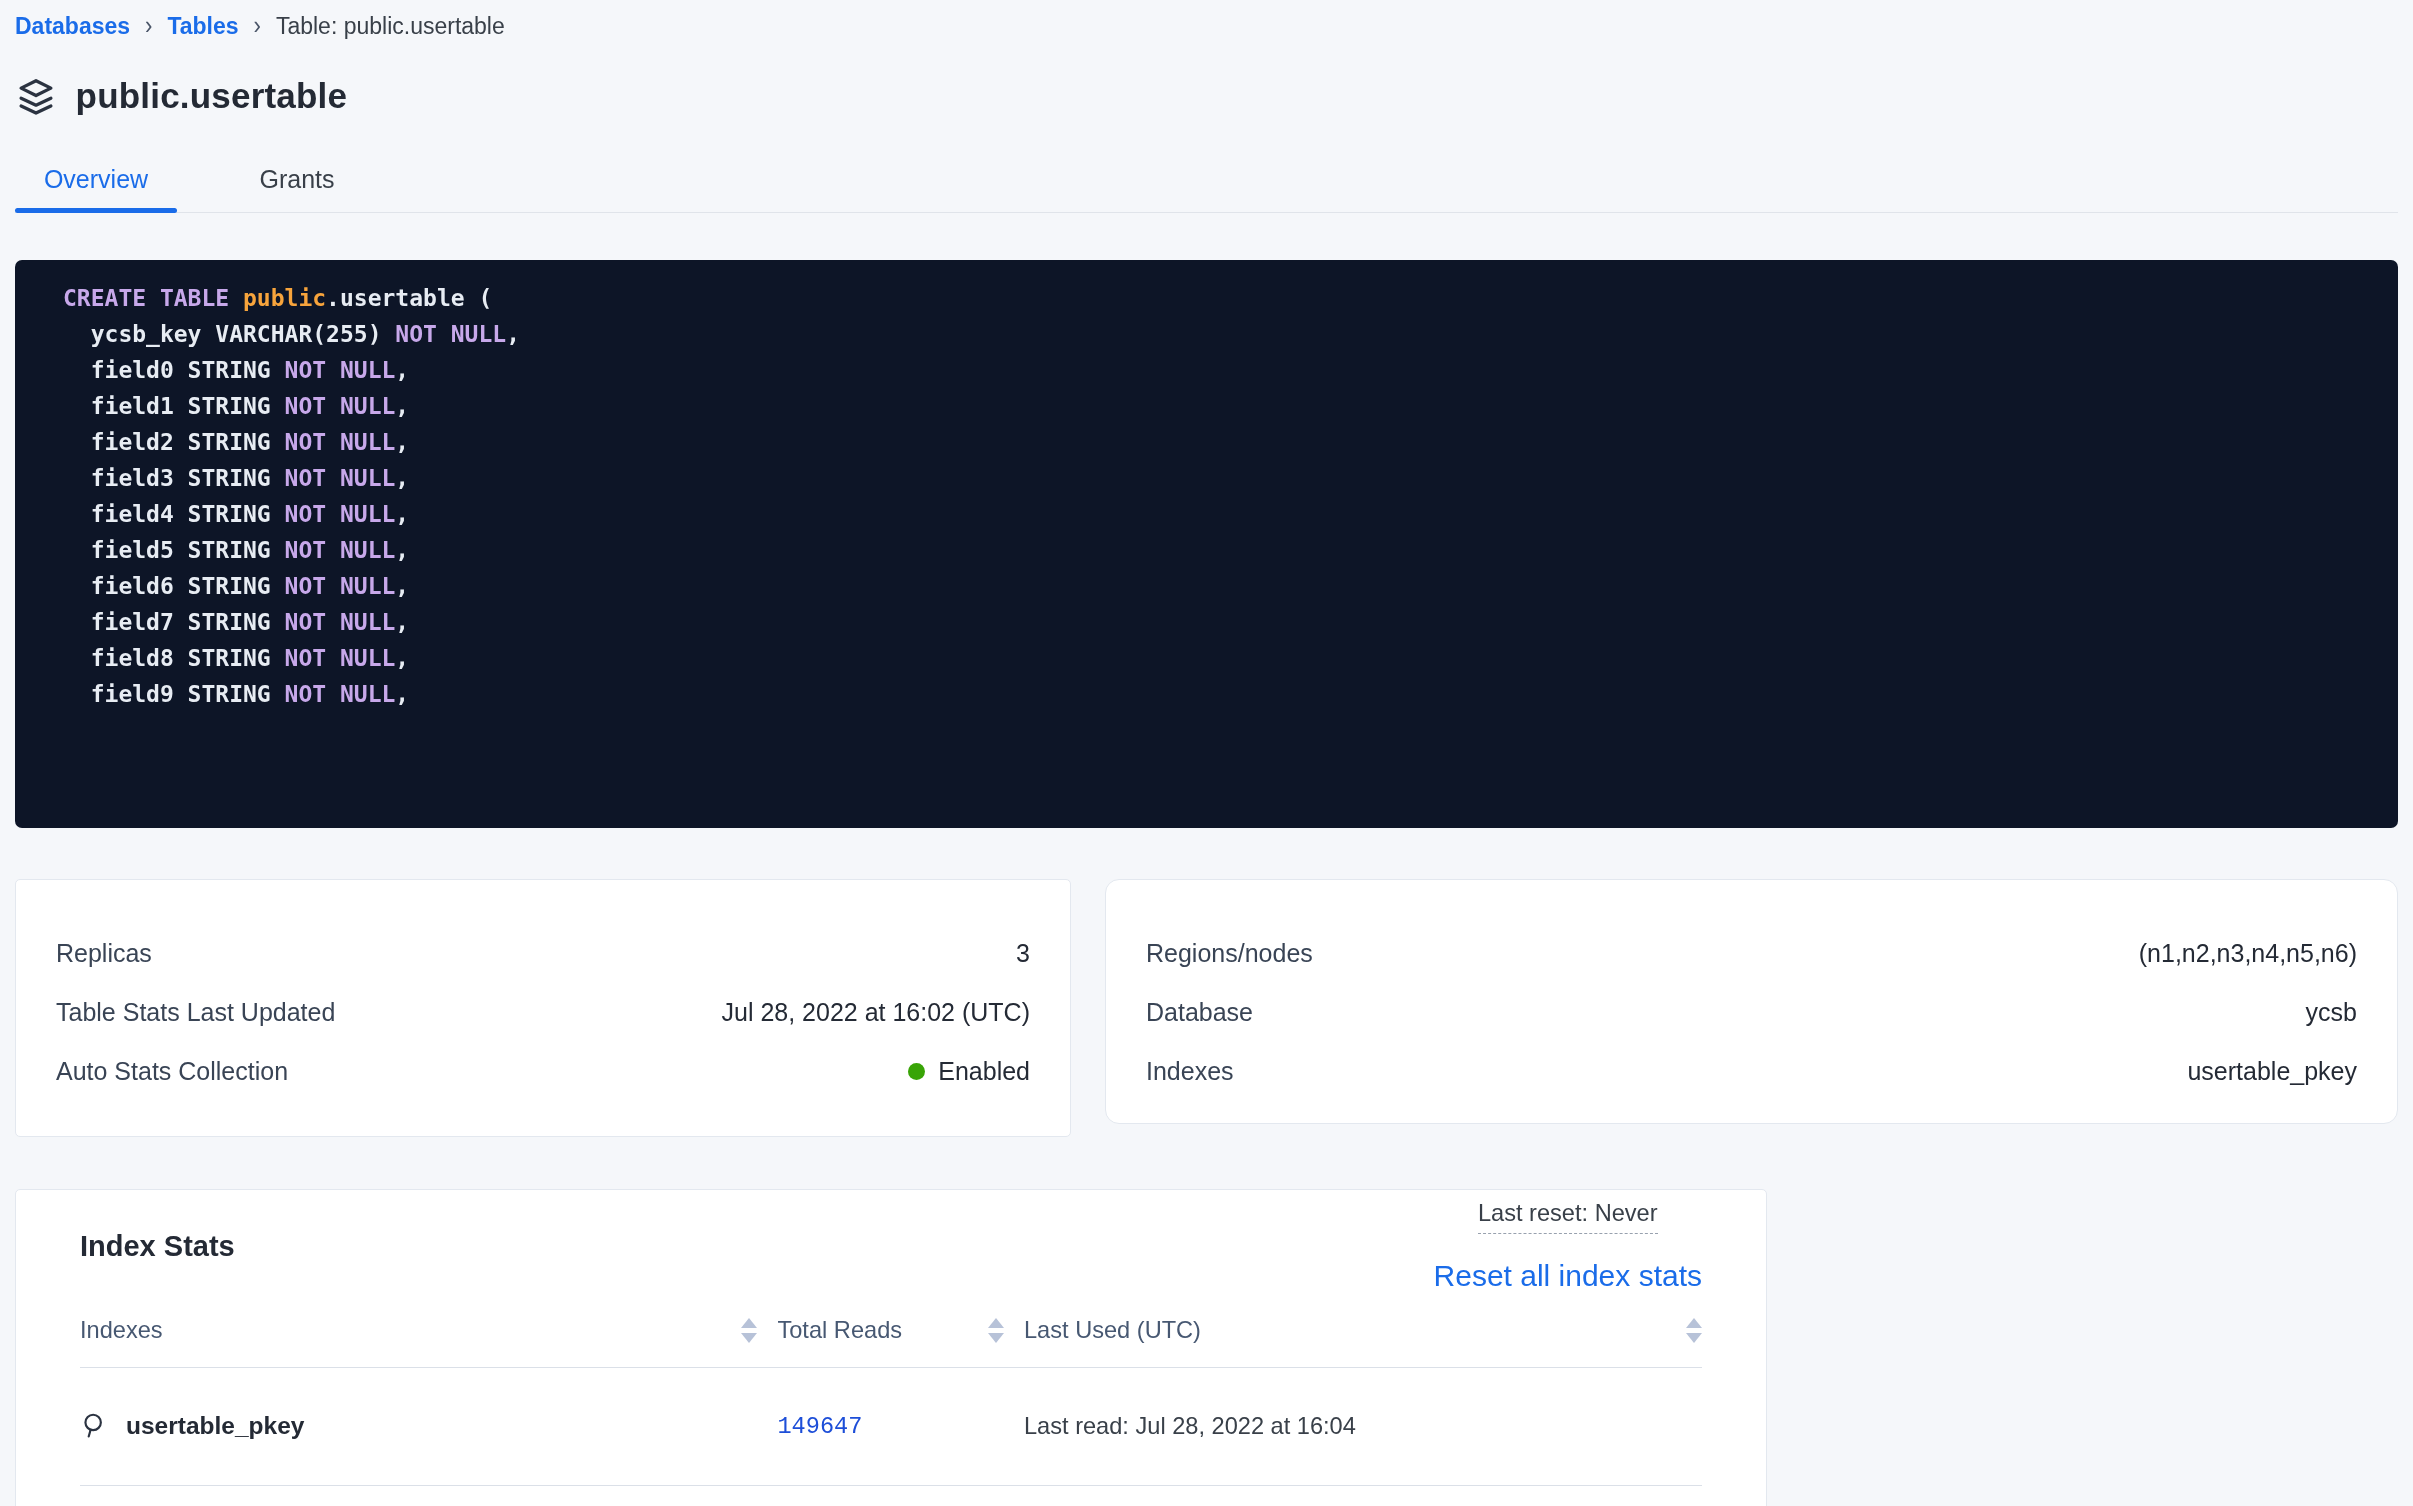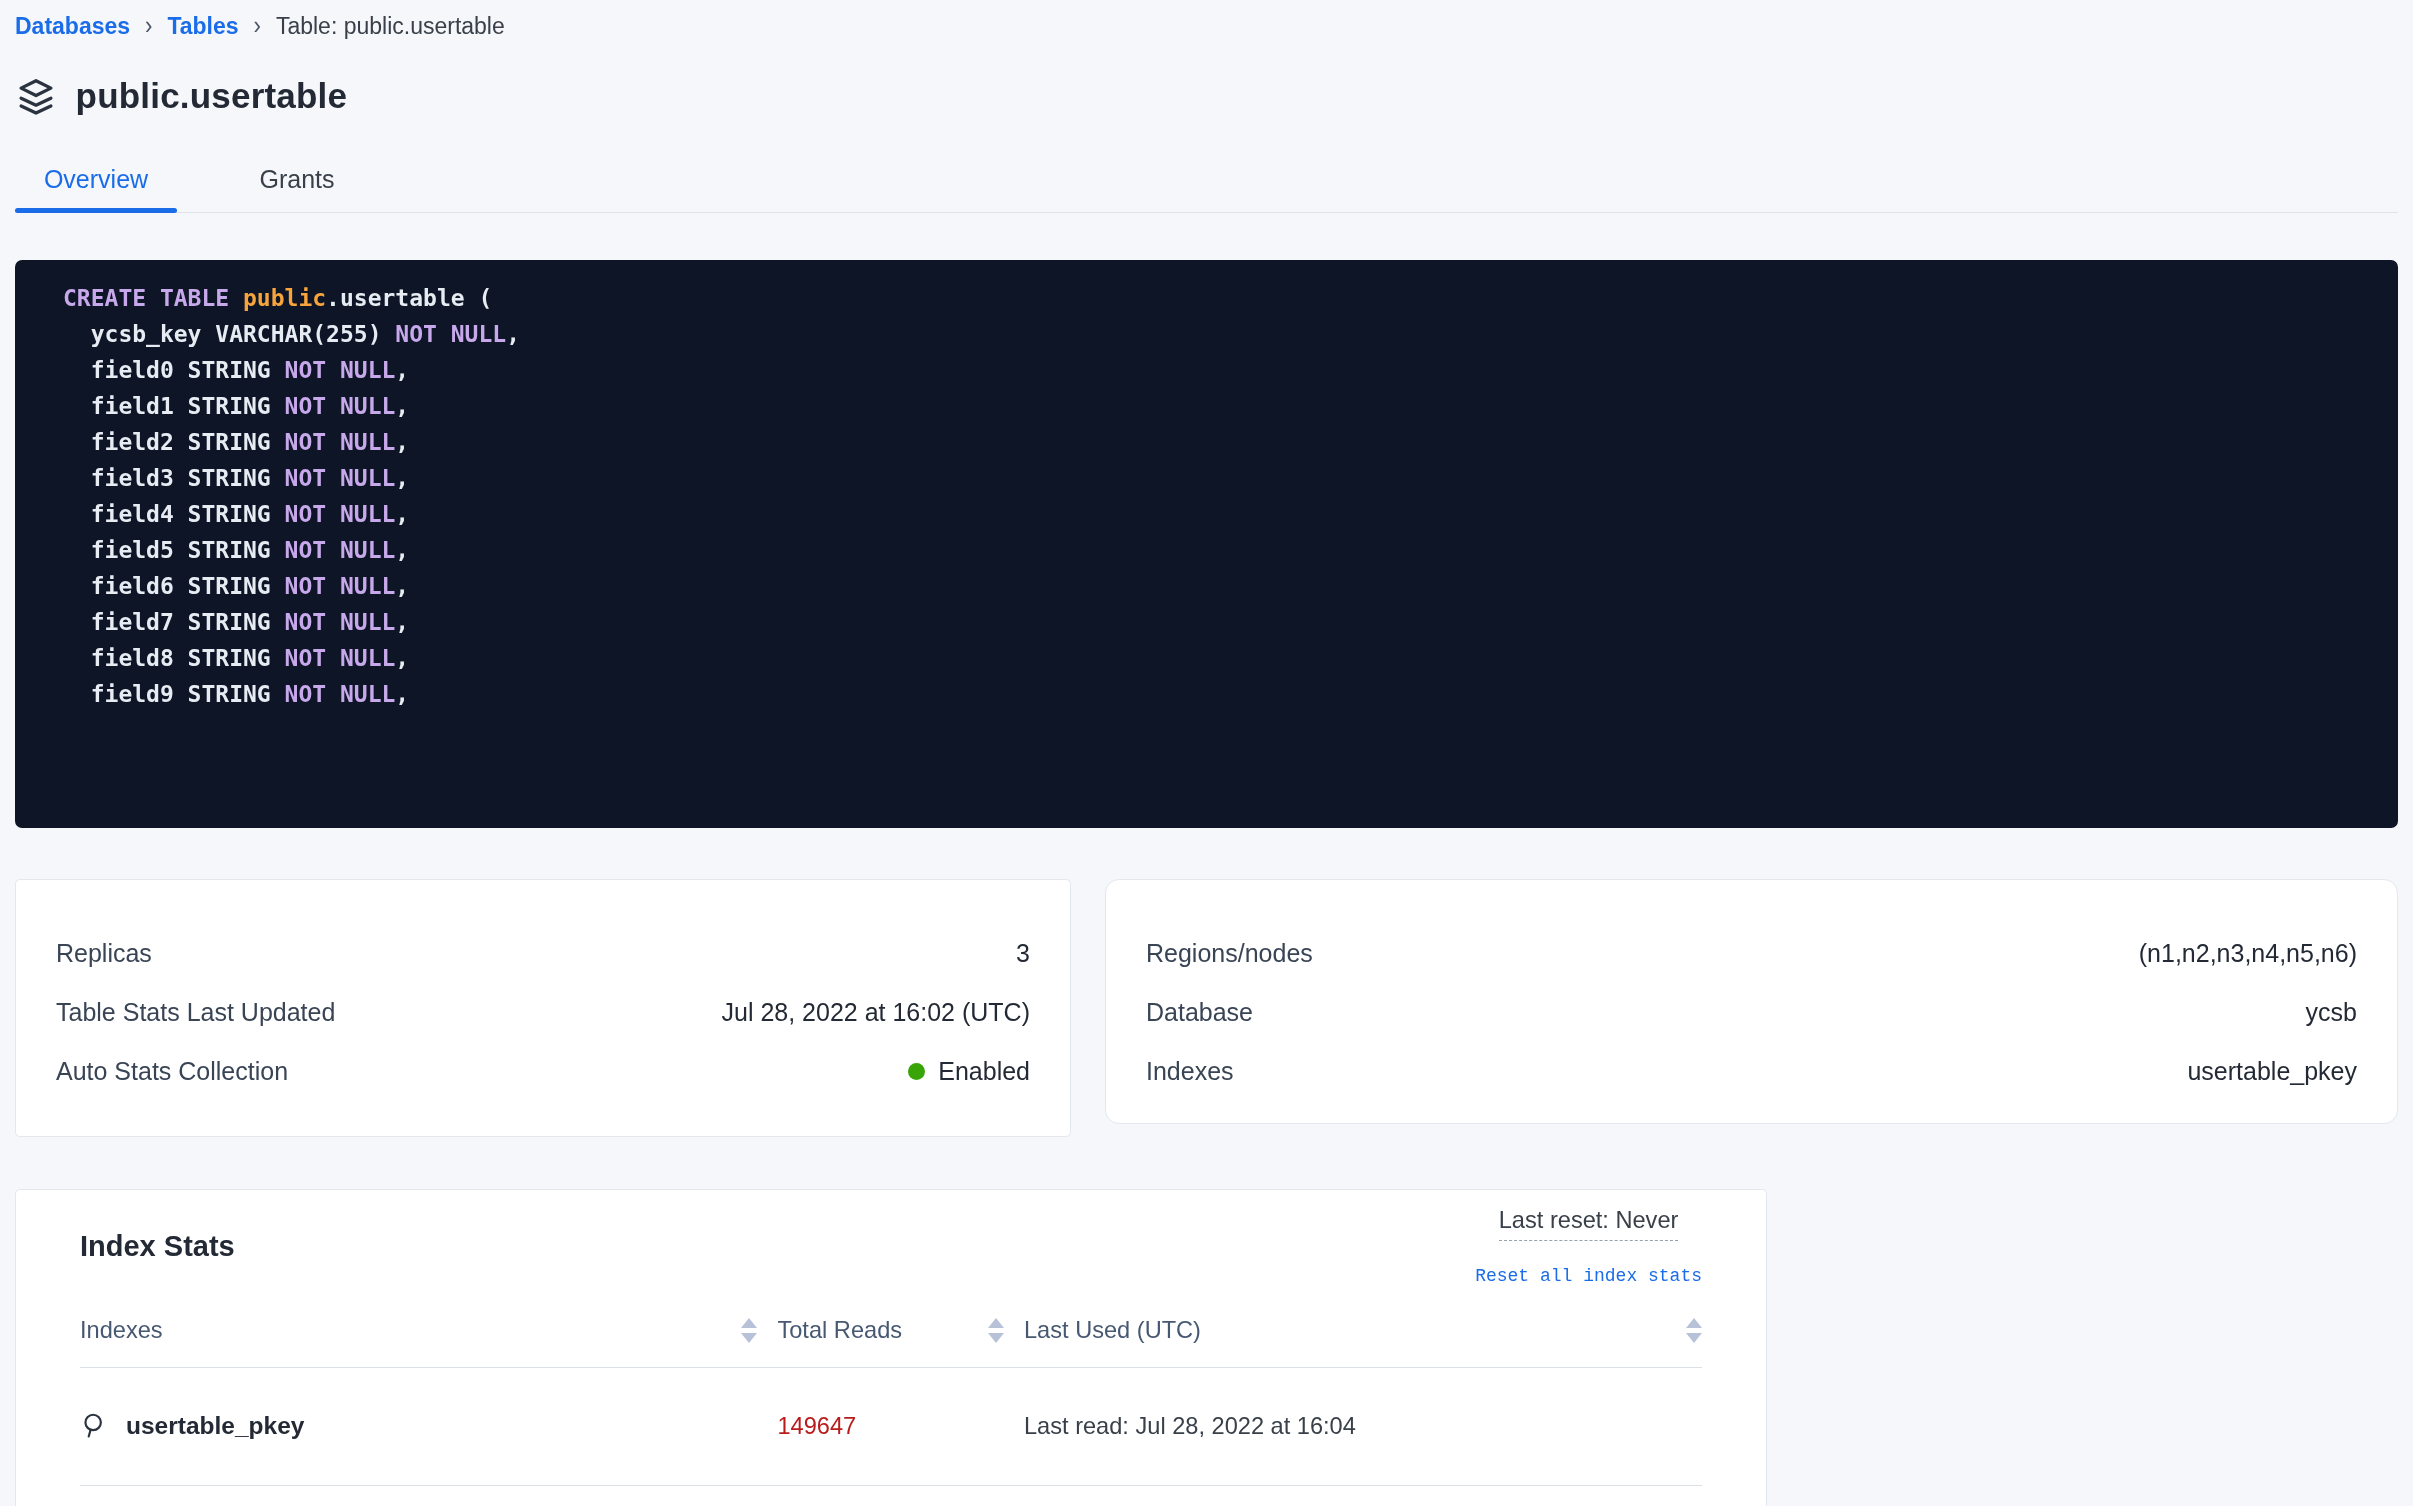--- a/index.html
+++ b/index.html
@@ -53,34 +53,34 @@
   .stat-label { color:#394455; }
   .stat-value { color:#242a35; text-align:right; display:flex; align-items:center; }
   .status-dot { width:17px; height:17px; border-radius:50%; background:#38a406; display:inline-block; margin-right:13.5px; }
 
   
   .index-card { margin-top:52px; width:1752px; height:322px; background:#fff; border:0.8px solid #e3e8ef; border-radius:5px; padding:37px 64px 0 64px; }
   .index-head { display:flex; justify-content:space-between; align-items:center; height:39px; }
   .index-title { font-size:29px; font-weight:700; color:#242a35; }
   .index-controls { display:flex; align-items:center; gap:25px;flex-direction:column; }
   .last-reset { font-size:23.6px; color:#394049; border-bottom:1.7px dashed #98a1ae; padding-bottom:5.9px; cursor:default; }
-  .reset-link { font-size:18px; color:#1a6ce9; text-decoration:none; cursor:pointer;font-family:Liberation Mono, monospace; }
+  .reset-link { font-size:30px; color:#1a6ce9; text-decoration:none; cursor:pointer; }
 
   .ix-table { margin-top:29px; }
   .ix-head-row, .ix-row { display:grid; grid-template-columns:43% 15.2% 41.8%; align-items:center; }
   .ix-head-row { height:73px; border-bottom:1.7px solid #dbe0e8; }
   .ix-th { display:flex; justify-content:space-between; align-items:center; color:#475872; font-size:23.6px; cursor:pointer; padding-right:20px; }
   .ix-th.last { padding-right:0; }
   .sorter { display:flex; flex-direction:column; align-items:center; gap:5px; }
   .tri-up { width:0; height:0; border-left:8.4px solid transparent; border-right:8.4px solid transparent; border-bottom:10px solid #b7c2d8; }
   .tri-down { width:0; height:0; border-left:8.4px solid transparent; border-right:8.4px solid transparent; border-top:10px solid #b7c2d8; }
   .ix-row { height:118px; border-bottom:1.7px solid #dbe0e8; font-size:23.6px; }
   .ix-name-cell { display:flex; align-items:center; gap:17px; }
   .ix-name { font-weight:700; font-size:24.5px; color:#242a35; cursor:pointer; }
-  .ix-reads { color:#b91c1c; }
+  .ix-reads { color:#1d4ed8;font-family:Liberation Mono, monospace; }
   .ix-lastused { color:#394049; }
 </style>
 </head>
 <body>
 
 <div class="page">
 
   <div class="breadcrumb">
     <a>Databases</a>
     <span class="crumb-sep">›</span>

